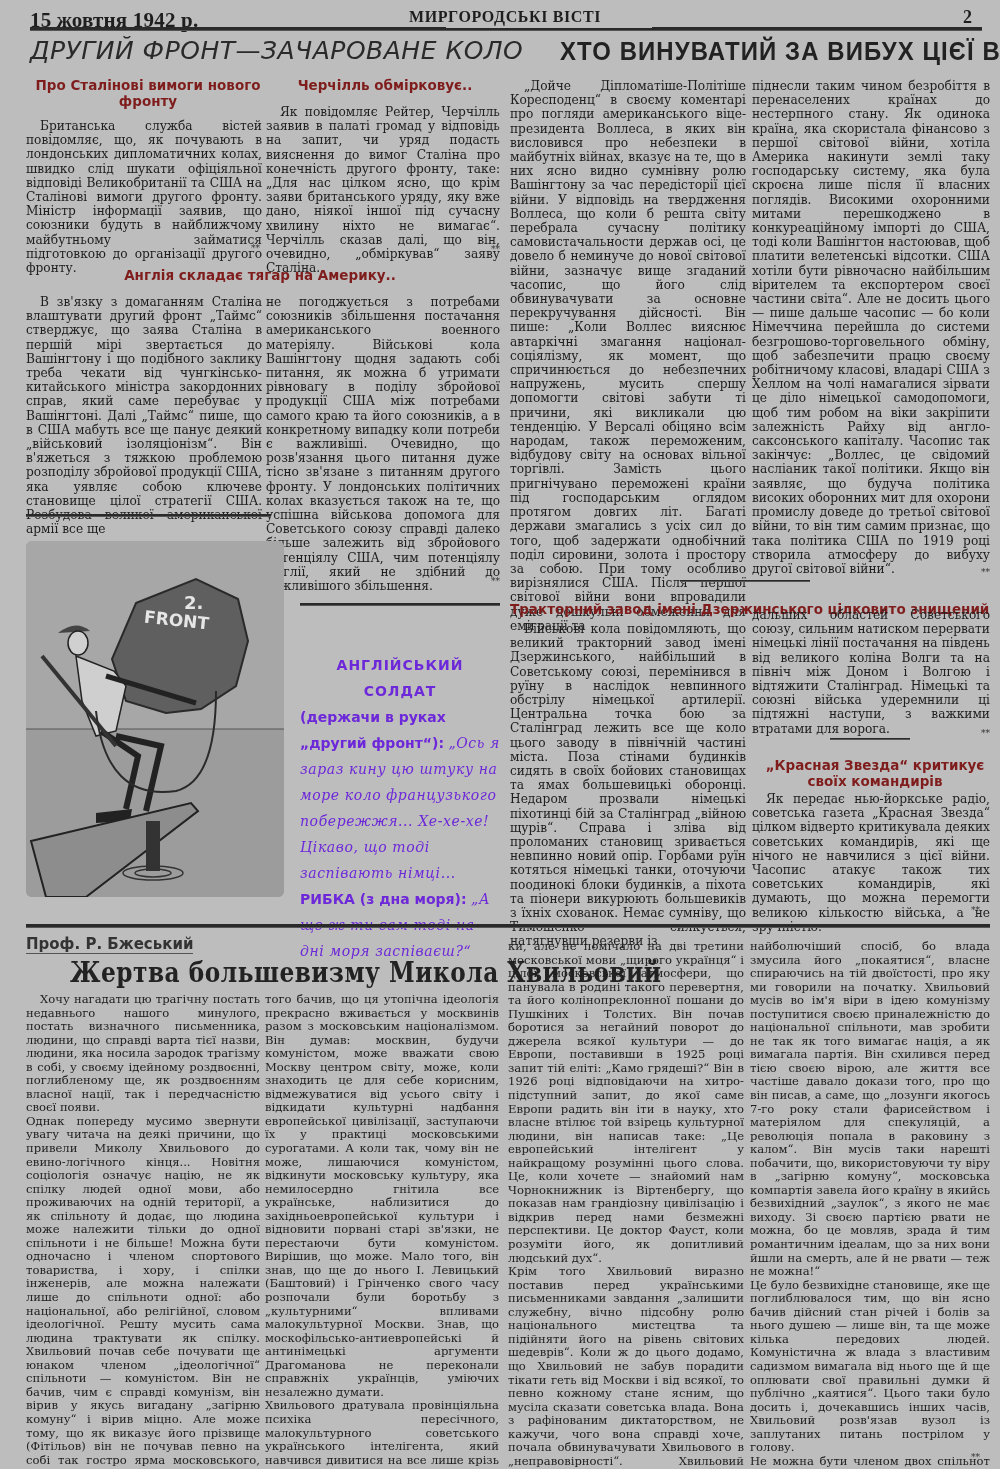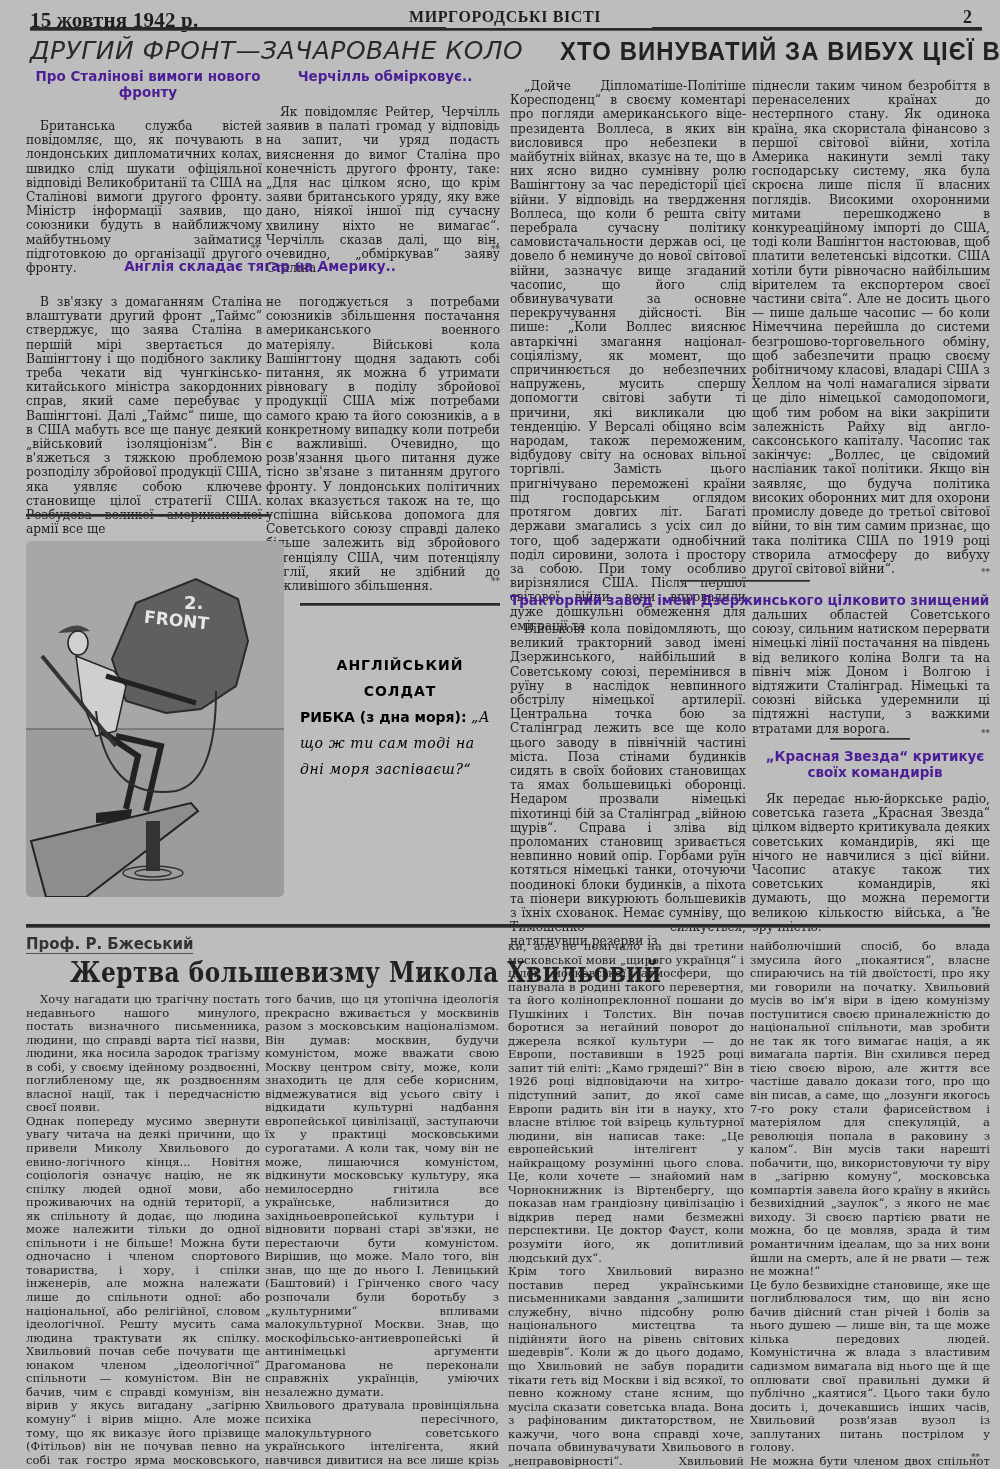--- a/index.html
+++ b/index.html
@@ -6,26 +6,26 @@
   body{width:1000px;height:1469px;background:#bdbdbd;position:relative;overflow:hidden;
        font-family:"DejaVu Serif","Liberation Serif",serif;color:#1e1e1e;}
   .abs{position:absolute;}
   .masthead{top:6px;left:30px;width:950px;height:26px;font-family:"Liberation Serif",serif;}
   .masthead .date{position:absolute;left:0;top:2px;font-size:21px;font-weight:bold;letter-spacing:0.2px;}
   .masthead .paper{position:absolute;left:0;right:0;top:2px;text-align:center;font-size:16px;font-weight:bold;letter-spacing:0.6px;}
   .masthead .page{position:absolute;right:8px;top:1px;font-size:18px;font-weight:bold;}
   .rule{position:absolute;height:3px;background:#2a2a2a;border-bottom:1px solid #555;}
   .hl-italic{font-family:"DejaVu Sans","Liberation Sans",sans-serif;font-style:italic;font-size:25px;letter-spacing:0.5px;color:#2a2a2a;white-space:nowrap;}
   .hl-bold{font-family:"Liberation Sans","DejaVu Sans",sans-serif;font-weight:bold;font-size:26px;letter-spacing:1.2px;transform:scaleX(0.92);transform-origin:left top;white-space:nowrap;color:#222;}
-  .sub{font-family:"DejaVu Sans","Liberation Sans",sans-serif;font-weight:bold;font-size:13.5px;text-align:center;line-height:16px;color:#4c1d95;}
+  .sub{font-family:"DejaVu Sans","Liberation Sans",sans-serif;font-weight:bold;font-size:13.5px;text-align:center;line-height:16px;color:#7f1d1d;margin-top:9px;}
   .col{font-size:12.2px;line-height:14.2px;text-align:justify;hyphens:manual;color:#202020;margin-top:12px;}
   .col p{margin:0;text-indent:14px;}
   .stars{text-align:right;font-size:9px;line-height:10px;color:#333;padding-right:6px;}
   .cartoon{left:26px;top:541px;width:258px;height:356px;background:#a9a9a9;border-radius:6px;overflow:hidden;}
-  .caption{font-size:14px;line-height:26px;color:#000000;}
+  .caption{font-size:14px;line-height:26px;color:#6d28d9;}
   .caption .title{font-family:"DejaVu Sans",sans-serif;font-weight:bold;text-align:center;letter-spacing:1px;font-size:14px;}
   .caption b{font-family:"DejaVu Sans",sans-serif;}
   .caption i{letter-spacing:0.6px;}
   .byline{font-family:"DejaVu Sans",sans-serif;font-size:15px;font-weight:bold;color:#333;border-bottom:1px solid #555;}
   .hl-big{font-family:"DejaVu Serif","Liberation Serif",serif;font-weight:bold;font-size:27px;letter-spacing:0.6px;white-space:nowrap;color:#222;transform:scaleX(0.86);transform-origin:left top;}
   .bcol{font-size:11.6px;line-height:13.55px;text-align:justify;color:#202020;}
 </style>
 </head>
 <body>
 
@@ -78,20 +78,24 @@
     <path d="M5 300 L165 262 L172 270 L60 356 L20 356 Z" fill="#8d8d8d" stroke="#222" stroke-width="2"></path>
     <rect x="120" y="280" width="14" height="50" fill="#333"></rect>
     <ellipse cx="127" cy="332" rx="30" ry="7" fill="none" stroke="#333" stroke-width="1.5"></ellipse>
     <ellipse cx="127" cy="332" rx="18" ry="4" fill="none" stroke="#333" stroke-width="1.5"></ellipse>
   </svg>
 </div>
 
 <div class="abs caption" style="left:300px;top:652px;width:200px;">
   <div class="title">АНГЛІЙСЬКИЙ СОЛДАТ</div>
   <div>
+    <b>(держачи в руках „другий фронт“):</b>
+    <i>„Ось я зараз кину цю штуку на море коло французького побережжя... Хе-хе-хе! Цікаво, що тоді заспівають німці...</i>
+  </div>
+  <div>
     <b>РИБКА (з дна моря):</b>
     <i>„А що ж ти сам тоді на дні моря заспіваєш?“</i>
   </div>
 </div>
 
 <div class="abs hl-bold" style="left:560px;top:36px;">ХТО ВИНУВАТИЙ ЗА ВИБУХ ЦІЄЇ ВІЙНИ?</div>
 <div class="abs col" style="left:510px;top:67px;width:236px;text-indent:14px;">„Дойче Діпломатіше-Політіше Кореcподенц“ в своєму коментарі про погляди американського віце-президента Воллеса, в яких він висловився про небезпеки в майбутніх війнах, вказує на те, що в них ясно видно сумнівну ролю Вашінгтону за час передісторії цієї війни. У відповідь на твердження Воллеса, що коли б решта світу перебрала сучасну політику самовистачальности держав осі, це довело б неминуче до нової світової війни, зазначує вище згаданий часопис, що його слід обвинувачувати за основне перекручування дійсності. Він пише: „Коли Воллес вияснює автаркічні змагання націонал-соціялізму, як момент, що спричинюється до небезпечних напружень, мусить спершу допомогти світові забути ті причини, які викликали цю тенденцію. У Версалі обіцяно всім народам, також переможеним, відбудову світу на основах вільної торгівлі. Замість цього пригнічувано переможені країни під господарським оглядом протягом довгих літ. Багаті держави змагались з усіх сил до того, щоб задержати однобічний поділ сировини, золота і простору за собою. При тому особливо вирізнялися США. Після першої світової війни вони впровадили дуже дошкульні обмеження для еміграції та</div>
 <div class="abs col" style="left:752px;top:67px;width:238px;">піднесли таким чином безробіття в перенаселених країнах до нестерпного стану. Як одинока країна, яка скористала фінансово з першої світової війни, хотіла Америка накинути землі таку господарську систему, яка була скроєна лише після її власних поглядів. Високими охоронними митами перешкоджено в конкуреаційному імпорті до США, тоді коли Вашінгтон настоював, щоб платити велетенські відсотки. США хотіли бути рівночасно найбільшим вірителем та експортером своєї частини світа“. Але не досить цього — пише дальше часопис — бо коли Німеччина перейшла до системи безгрошово-торговельного обміну, щоб забезпечити працю своєму робітничому класові, владарі США з Хеллом на чолі намагалися зірвати це діло німецької самодопомоги, щоб тим робом на віки закріпити залежність Райху від англо-саксонського капіталу. Часопис так закінчує: „Воллес, це свідомий насліаник такої політики. Якщо він заявляє, що будуча політика високих оборонних мит для охорони промислу доведе до третьої світової війни, то він тим самим признає, що така політика США по 1919 році створила атмосферу до вибуху другої світової війни“.</div>
 <div class="abs stars" style="left:930px;top:567px;width:60px;">**</div>
 <div class="rule" style="left:680px;top:580px;width:130px;height:1px;"></div>

